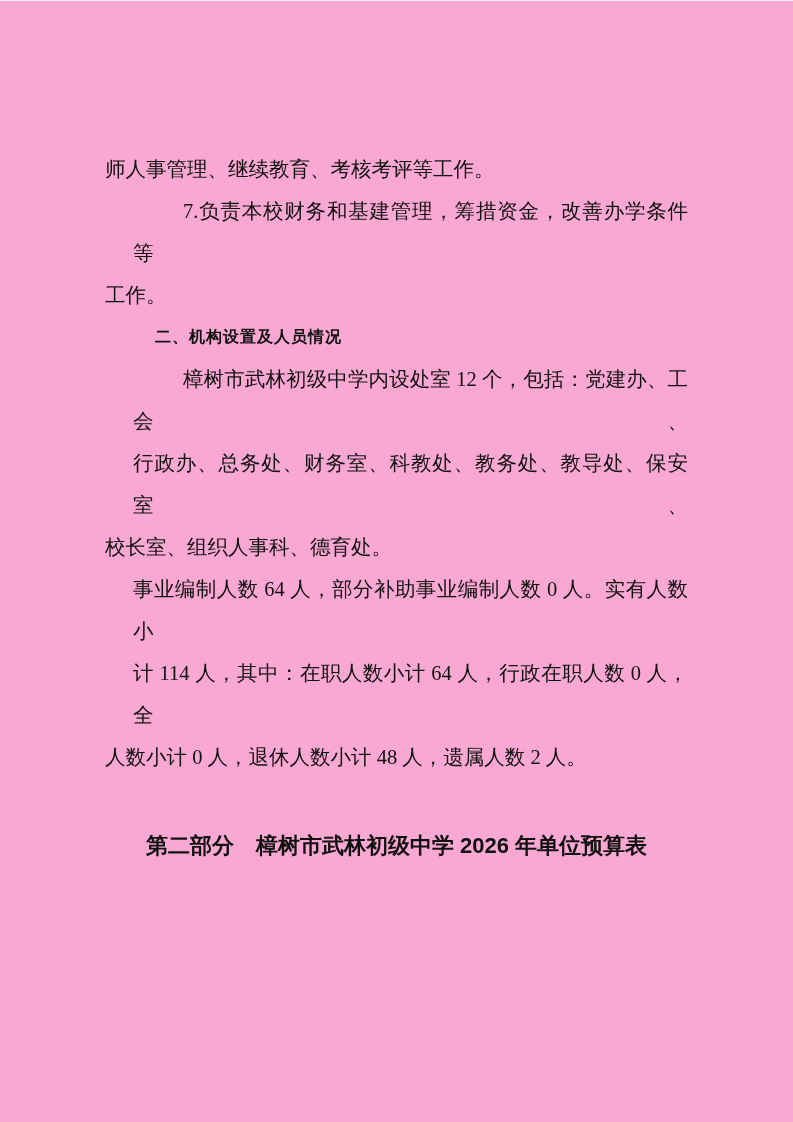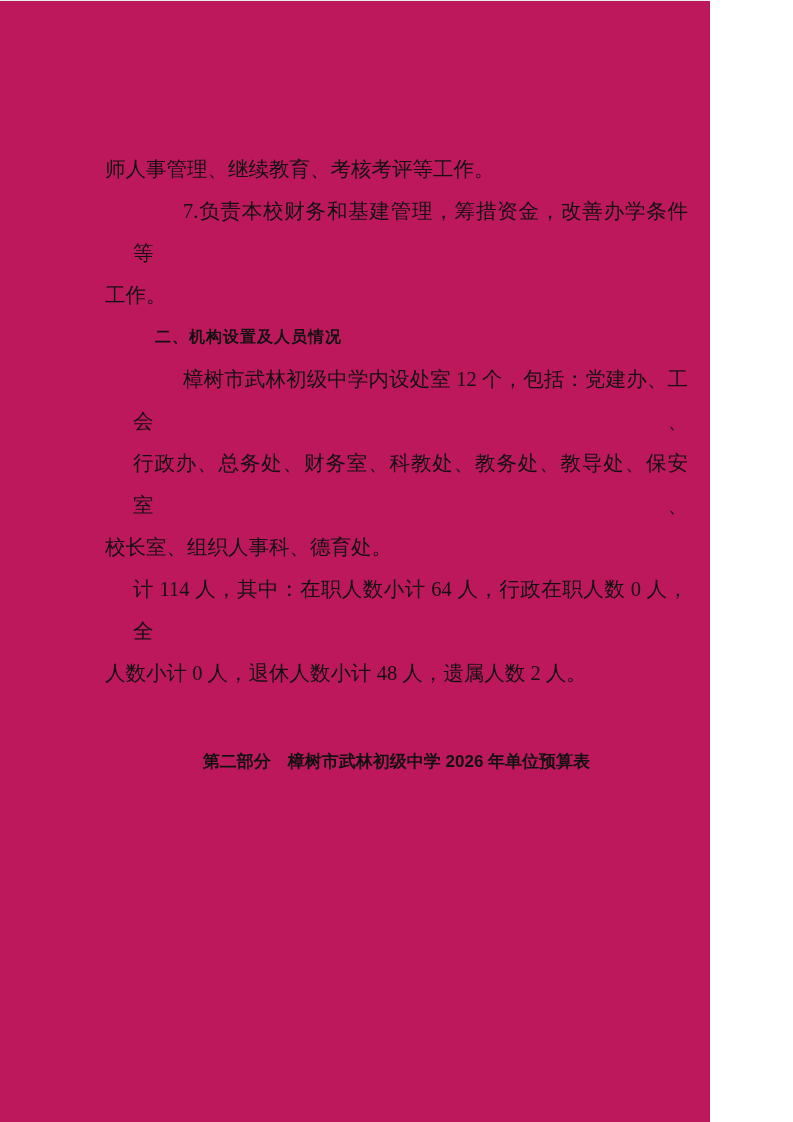--- a/index.html
+++ b/index.html
@@ -2,23 +2,23 @@
 <html><head>
 <meta charset="utf-8">
 <style>
   html, body {
     margin: 0;
     padding: 0;
     background: #ffffff;
   }
   .page {
     position: relative;
-    width: 710px;
+    width: 793px;
     height: 1122px;
-    background: #be185d;
+    background: #f9a8d4;
     border-top: 1px solid #ececec;
     box-sizing: border-box;
     overflow: hidden;
   }
   .content {
     margin: 147px 105px 0 105px;
     width: 583px;
     color: #111111;
     font-family: "Liberation Serif", "DejaVu Serif", serif;
     font-size: 20.5px;
@@ -41,40 +41,41 @@
     font-size: 16px;
     letter-spacing: 1px;
   }
   .part-title {
     margin-top: 47px;
     width: 583px;
     text-align: center;
     color: #111111;
     font-family: "Liberation Sans", "DejaVu Sans", sans-serif;
     font-weight: 700;
-    font-size: 17px;
+    font-size: 22px;
     line-height: 42px;
   }
 </style>
 </head>
 <body>
 
 <div class="page">
   <div class="content">
 
     <div class="line">师人事管理、继续教育、考核考评等工作。</div>
 
     <div class="line fill indent">7.负责本校财务和基建管理，筹措资金，改善办学条件等</div>
     <div class="line">工作。</div>
 
     <div class="line heading indent">二、机构设置及人员情况</div>
 
     <div class="line fill indent">樟树市武林初级中学内设处室 12 个，包括：党建办、工会、</div>
     <div class="line fill">行政办、总务处、财务室、科教处、教务处、教导处、保安室、</div>
     <div class="line">校长室、组织人事科、德育处。</div>
 
+    <div class="line fill">事业编制人数 64 人，部分补助事业编制人数 0 人。实有人数小</div>
     <div class="line fill">计 114 人，其中：在职人数小计 64 人，行政在职人数 0 人，全</div>
     <div class="line">人数小计 0 人，退休人数小计 48 人，遗属人数 2 人。</div>
 
     <div class="part-title">第二部分　樟树市武林初级中学 2026 年单位预算表</div>
 
   </div>
 </div>
 
 </body></html>

